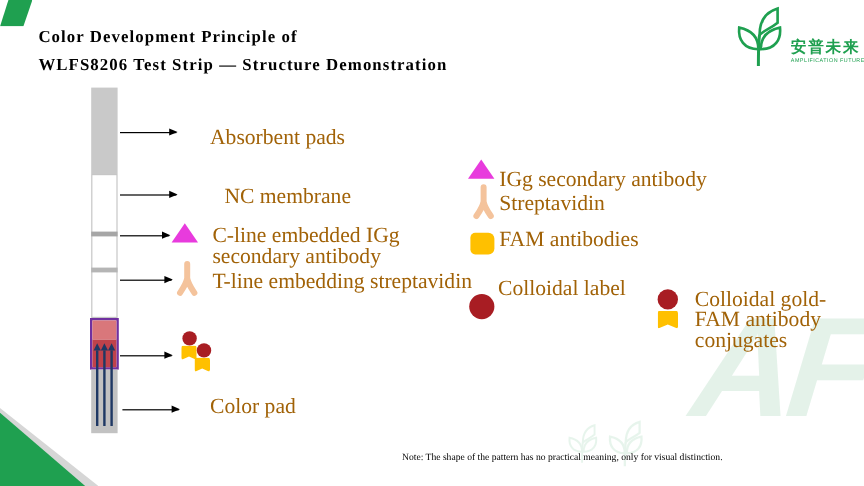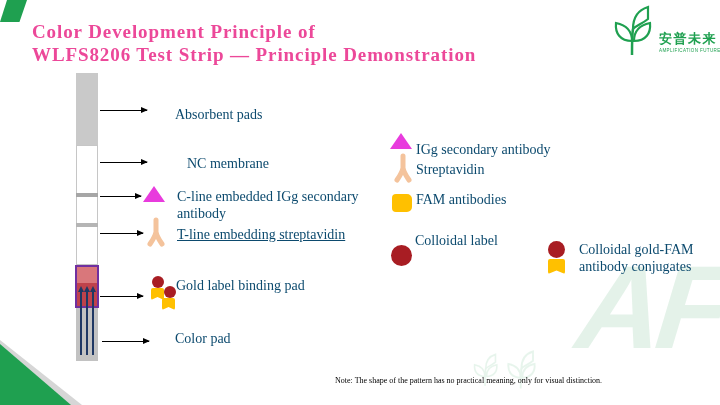--- a/index.html
+++ b/index.html
@@ -8,22 +8,22 @@
     position:relative; width:720px; height:405px; background:#fff;
     font-family:"Liberation Serif", serif; overflow:hidden;
   }
   
   .title-accent {
     position:absolute; left:0; top:31; width:27px; height:22px;
     background:#1fa050;
     clip-path:polygon(26% 0, 100% 0, 72% 100%, 0 100%);
   }
   .title {
-    position:absolute; left:32px; top:20px; color:#ec4899;
-    font-weight:bold; font-size:19px; line-height:23px; letter-spacing:0.9px;
+    position:absolute; left:32px; top:20px; color:#000000;
+    font-weight:bold; font-size:14px; line-height:23px; letter-spacing:0.9px;
     white-space:nowrap;
   }
   
   .logo { position:absolute; left:612px; top:5px; display:flex; align-items:flex-end; }
   .logo-text { display:flex; flex-direction:column; margin-left:1px; padding-bottom:4px;justify-content:space-between; }
   .logo-cn { color:#1fa050; font-size:13px; letter-spacing:1.5px; font-weight:bold; white-space:nowrap; }
   .logo-en { color:#1fa050; font-size:4.5px; letter-spacing:0.4px; font-family:"Liberation Sans",sans-serif; white-space:nowrap; }
   
   .strip { position:absolute; left:76px; top:73px; width:22px; height:288px; }
   .pad-absorbent { position:absolute; left:0; top:0; width:22px; height:72px; background:#c9c9c9; }
@@ -42,21 +42,21 @@
     border-bottom:6px solid #1f3864;
   }
   .fl1 { left:4px; } .fl2 { left:10px; } .fl3 { left:16px; }
   
   .arrow { position:absolute; height:0; border-top:1.2px solid #000; }
   .arrow::after {
     content:""; position:absolute; right:-1px; top:-4.1px; width:0; height:0;
     border-left:7px solid #000; border-top:3.5px solid transparent; border-bottom:3.5px solid transparent;
   }
   
-  .lbl { position:absolute; color:#0c4a6e; font-size:14px; line-height:17px; }
+  .lbl { position:absolute; color:#a16207; font-size:18px; line-height:17px; }
   .lbl-wrap { width:192px; }
   
   .tri { width:0; height:0; border-left:11px solid transparent; border-right:11px solid transparent; border-bottom:16px solid #e83bdd; position:absolute; }
   .fam-square { position:absolute; background:#ffc000; border-radius:4px 5px 5px 4px; }
   .gold-circle { position:absolute; background:#a81d23; border-radius:50%; }
   .notch-square { position:absolute; background:#ffc000; border-radius:2px;
     clip-path:polygon(0 0,100% 0,100% 100%,50% 76%,0 100%); }
   .cluster { position:absolute; }
   
   .note { position:absolute; left:335px; top:376px; font-size:8px; color:#000; }
@@ -89,21 +89,21 @@
     <path d="M22 36 C34 36 39 28 38 18 C28 20 22 26 22 36 Z" stroke="#1fa050" stroke-width="2.5" fill="none"></path>
     <path d="M21 24 C21 12 26 5 36 2 L36 14 C30 19 25 20 21 24 Z" stroke="#1fa050" stroke-width="2.5" fill="none"></path>
   </svg>
 
   <div class="corner-gray"></div>
   <div class="corner-green"></div>
 
   <div class="title-accent"></div>
   <div class="title">
     <div>Color Development Principle of</div>
-    <div>WLFS8206 Test Strip — Principle Demonstration</div>
+    <div>WLFS8206 Test Strip — Structure Demonstration</div>
   </div>
 
   <div class="logo">
     <svg width="46" height="52" viewBox="0 0 46 52">
       <path d="M20 50 C20 38 20 30 21 24" stroke="#1fa050" stroke-width="2.5" fill="none"></path>
       <path d="M20 36 C8 36 3 28 4 18 C14 20 20 26 20 36 Z" stroke="#1fa050" stroke-width="2.2" fill="none"></path>
       <path d="M22 36 C34 36 39 28 38 18 C28 20 22 26 22 36 Z" stroke="#1fa050" stroke-width="2.2" fill="none"></path>
       <path d="M21 24 C21 12 26 5 36 2 L36 14 C30 19 25 20 21 24 Z" stroke="#1fa050" stroke-width="2.2" fill="none"></path>
     </svg>
     <div class="logo-text">
@@ -143,28 +143,27 @@
   <div class="arrow" style="left:100px; top:296px; width:43px;"></div>
   <div class="arrow" style="left:102px; top:341px; width:47px;"></div>
 
   <div class="lbl" style="left:175px; top:106px;">Absorbent pads</div>
   <div class="lbl" style="left:175px; top:155px;margin-left:12px;">NC membrane</div>
   <div class="tri" style="left:143px; top:186px;"></div>
   <div class="lbl lbl-wrap" style="left:177px; top:188px;">C-line embedded IGg secondary antibody</div>
   <svg style="position:absolute; left:147px; top:217px;" width="18" height="30" viewBox="0 0 18 30">
     <path d="M9 3 L9 15 M9 15 C8 20 5 24 3 27 M9 15 C10 20 13 24 15 27" stroke="#f4c39c" stroke-width="5" stroke-linecap="round" fill="none"></path>
   </svg>
-  <div class="lbl" style="left:177px; top:226px;text-decoration:underline;">T-line embedding streptavidin</div>
+  <div class="lbl" style="left:177px; top:226px;">T-line embedding streptavidin</div>
   <div class="cluster" style="left:151px; top:275px; width:26px; height:36px;">
     <div class="notch-square" style="left:0; top:13px; width:13px; height:12px;"></div>
     <div class="gold-circle" style="left:1px; top:1px; width:12px; height:12px;"></div>
     <div class="notch-square" style="left:11px; top:23px; width:13px; height:12px;"></div>
     <div class="gold-circle" style="left:13px; top:11px; width:12px; height:12px;"></div>
   </div>
-  <div class="lbl" style="left:176px; top:277px;">Gold label binding pad</div>
   <div class="lbl" style="left:175px; top:330px;">Color pad</div>
 
   <div class="tri" style="left:390px; top:133px;"></div>
   <div class="lbl" style="left:416px; top:141px;">IGg secondary antibody</div>
   <svg style="position:absolute; left:394px; top:153px;" width="18" height="30" viewBox="0 0 18 30">
     <path d="M9 3 L9 15 M9 15 C8 20 5 24 3 27 M9 15 C10 20 13 24 15 27" stroke="#f4c39c" stroke-width="5" stroke-linecap="round" fill="none"></path>
   </svg>
   <div class="lbl" style="left:416px; top:161px;">Streptavidin</div>
   <div class="fam-square" style="left:392px; top:194px; width:20px; height:18px;"></div>
   <div class="lbl" style="left:416px; top:191px;">FAM antibodies</div>

